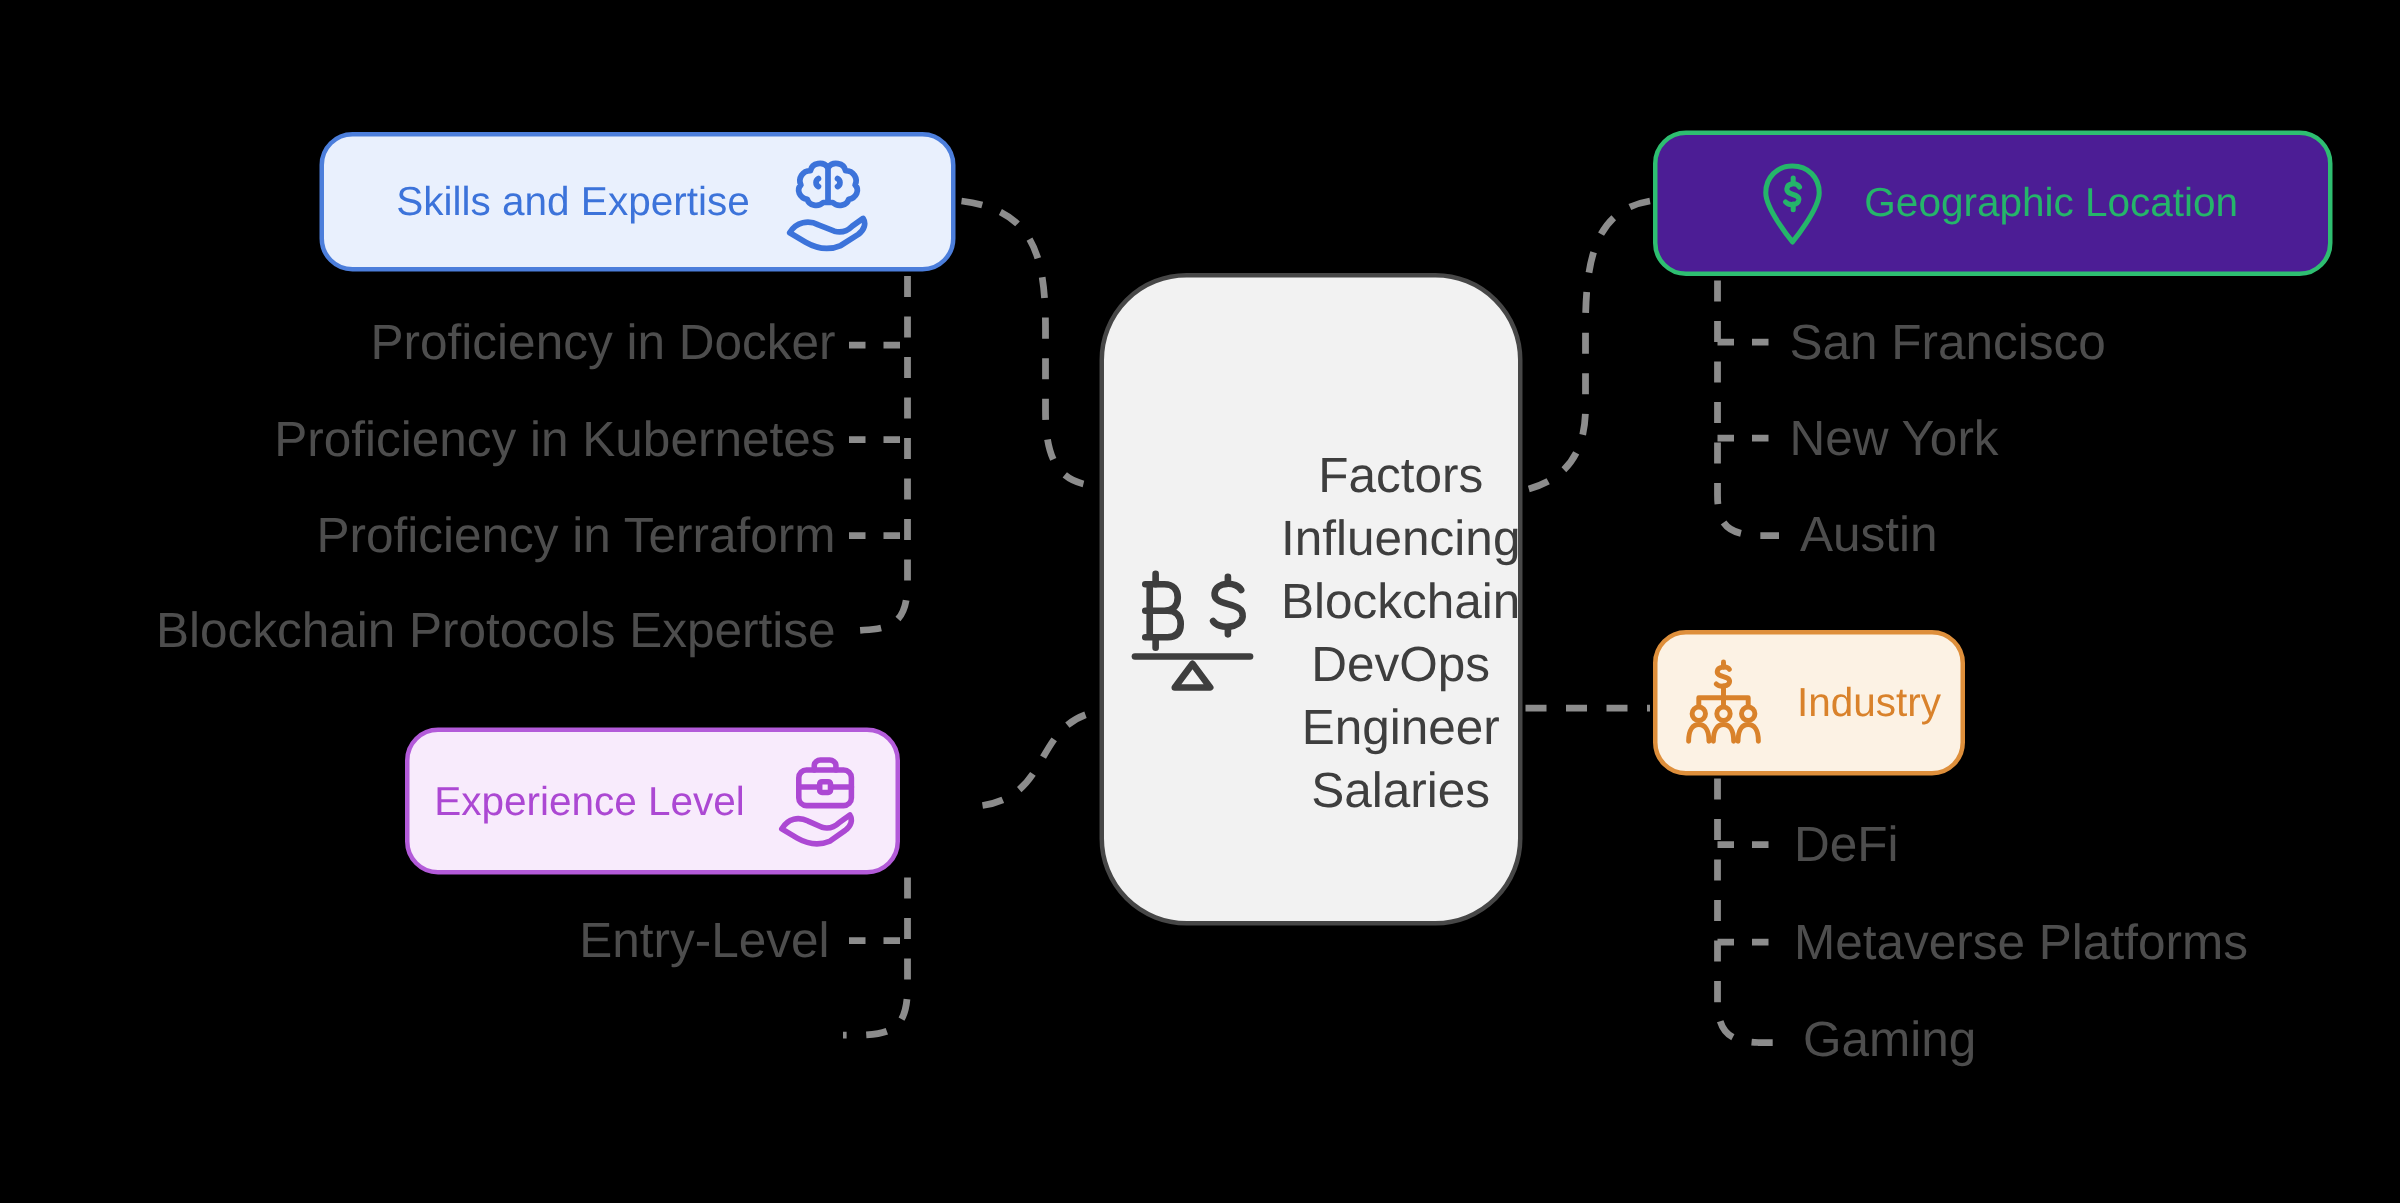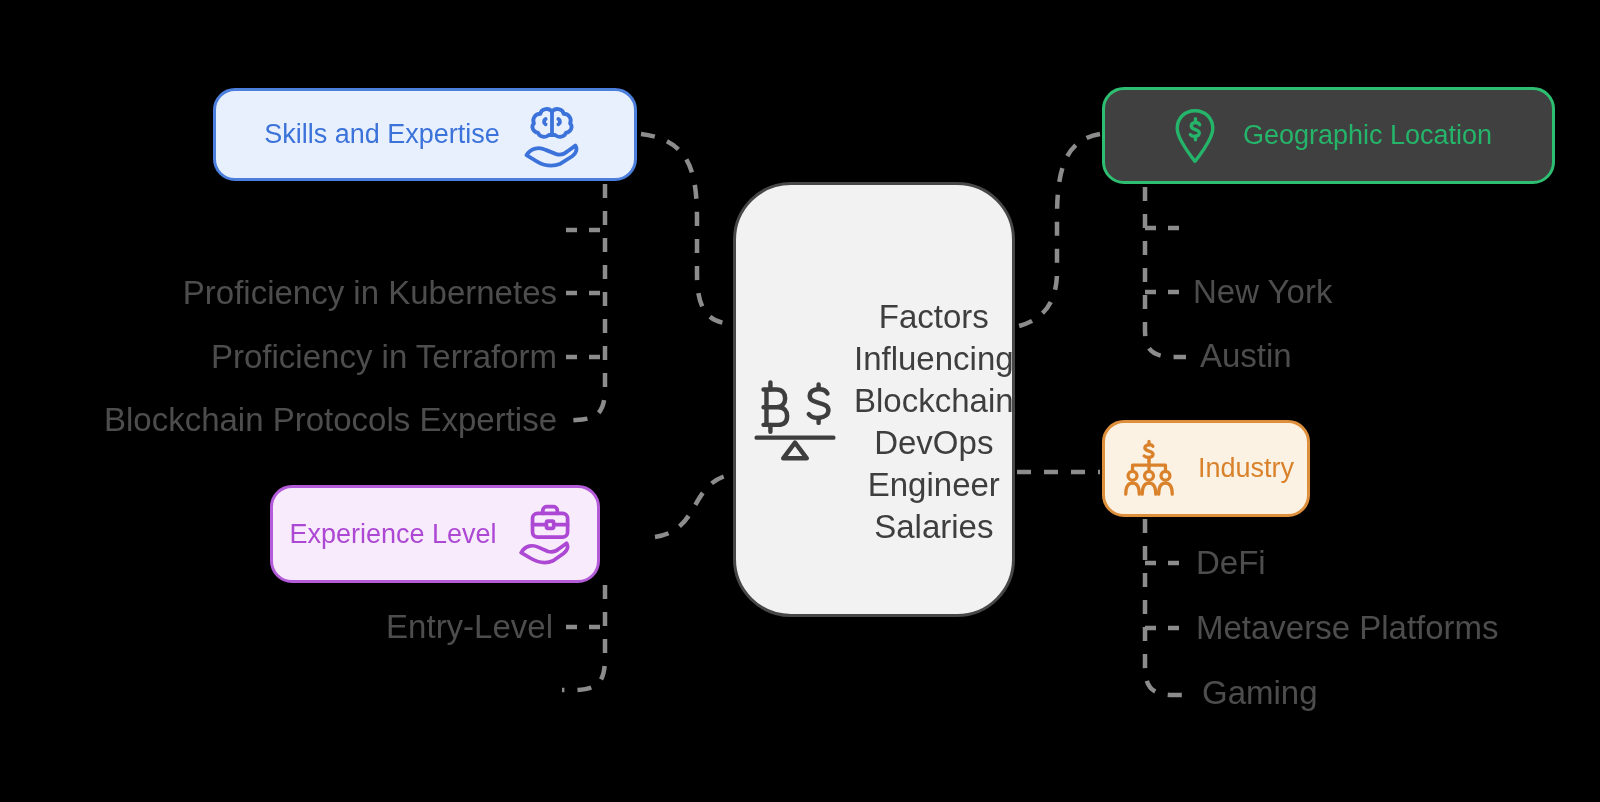--- a/index.html
+++ b/index.html
@@ -10,21 +10,21 @@
   .edges{position:absolute;left:0;top:0;width:1600px;height:802px;}
   .edges path{fill:none;stroke:#8C8C8C;stroke-width:4.5;}
   .edge-main{stroke-dasharray:14 13;}
   .edge-stub{stroke-dasharray:11 12;}
 
   .node{position:absolute;display:flex;align-items:center;justify-content:center;box-sizing:border-box;}
   .branch{border-radius:22px;font-size:27px;font-weight:400;gap:18px;}
   .branch .blabel{white-space:nowrap;}
 
   .skills{left:213px;top:88px;width:424px;height:93px;background:#E9F0FD;border:3.5px solid #4C7EDB;color:#3C73DA;}
-  .geographic{left:1102px;top:87px;width:453px;height:97px;background:#404040;border:3.5px solid #2EBE71;color:#25B56A;align-items:center;}
+  .geographic{left:1102px;top:87px;width:453px;height:97px;background:#4c1d95;border:3.5px solid #2EBE71;color:#25B56A;align-items:center;}
   .experience{left:270px;top:485px;width:330px;height:98px;background:#F8EBFC;border:3.5px solid #B35BD9;color:#AC48D3;}
   .industry{left:1102px;top:420px;width:208px;height:97px;background:#FCF2E4;border:3.5px solid #DE8F3B;color:#D9822B;}
 
   .center{
     left:733px;top:182px;width:282px;height:435px;background:#F2F2F2;
     border:3px solid #474747;border-radius:58px;flex-direction:row;justify-content:flex-start;
     padding-top:34px;
   }
   .center-label{
     width:236px;margin-top:10px;text-align:center;color:#3E3E3E;
@@ -132,24 +132,26 @@
         <circle cx="32" cy="39" r="4.6"></circle>
         <circle cx="49" cy="39" r="4.6"></circle>
         <path d="M8 58 C8 50 11 46.5 15 46.5 C19 46.5 22 50 22 58"></path>
         <path d="M25 58 C25 50 28 46.5 32 46.5 C36 46.5 39 50 39 58"></path>
         <path d="M42 58 C42 50 45 46.5 49 46.5 C53 46.5 56 50 56 58"></path>
       </g>
     </svg>
     <span class="blabel">Industry</span>
   </div>
 
+  <div class="leaf r" style="top:208px">Proficiency in Docker</div>
   <div class="leaf r" style="top:273px">Proficiency in Kubernetes</div>
   <div class="leaf r" style="top:337px">Proficiency in Terraform</div>
   <div class="leaf r" style="top:400px">Blockchain Protocols Expertise</div>
 
+  <div class="leaf l" style="top:208px">San Francisco</div>
   <div class="leaf l" style="top:272px">New York</div>
   <div class="leaf l" style="top:336px;left:1200px">Austin</div>
 
   <div class="leaf r2" style="top:607px">Entry-Level</div>
 
   <div class="leaf l2" style="top:543px">DeFi</div>
   <div class="leaf l2" style="top:608px">Metaverse Platforms</div>
   <div class="leaf l2" style="top:673px;left:1202px">Gaming</div>
 
 </div>

